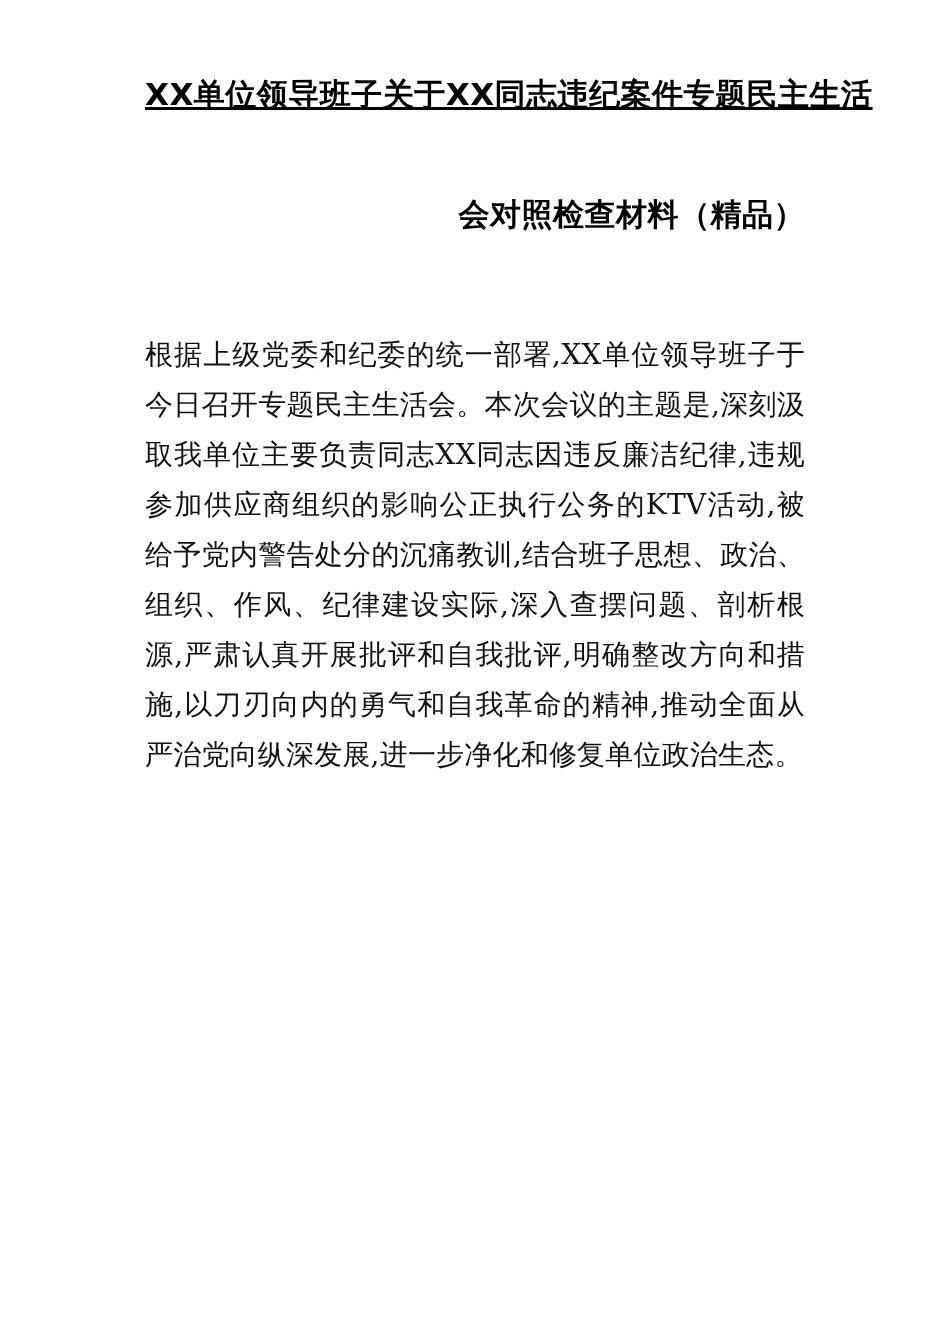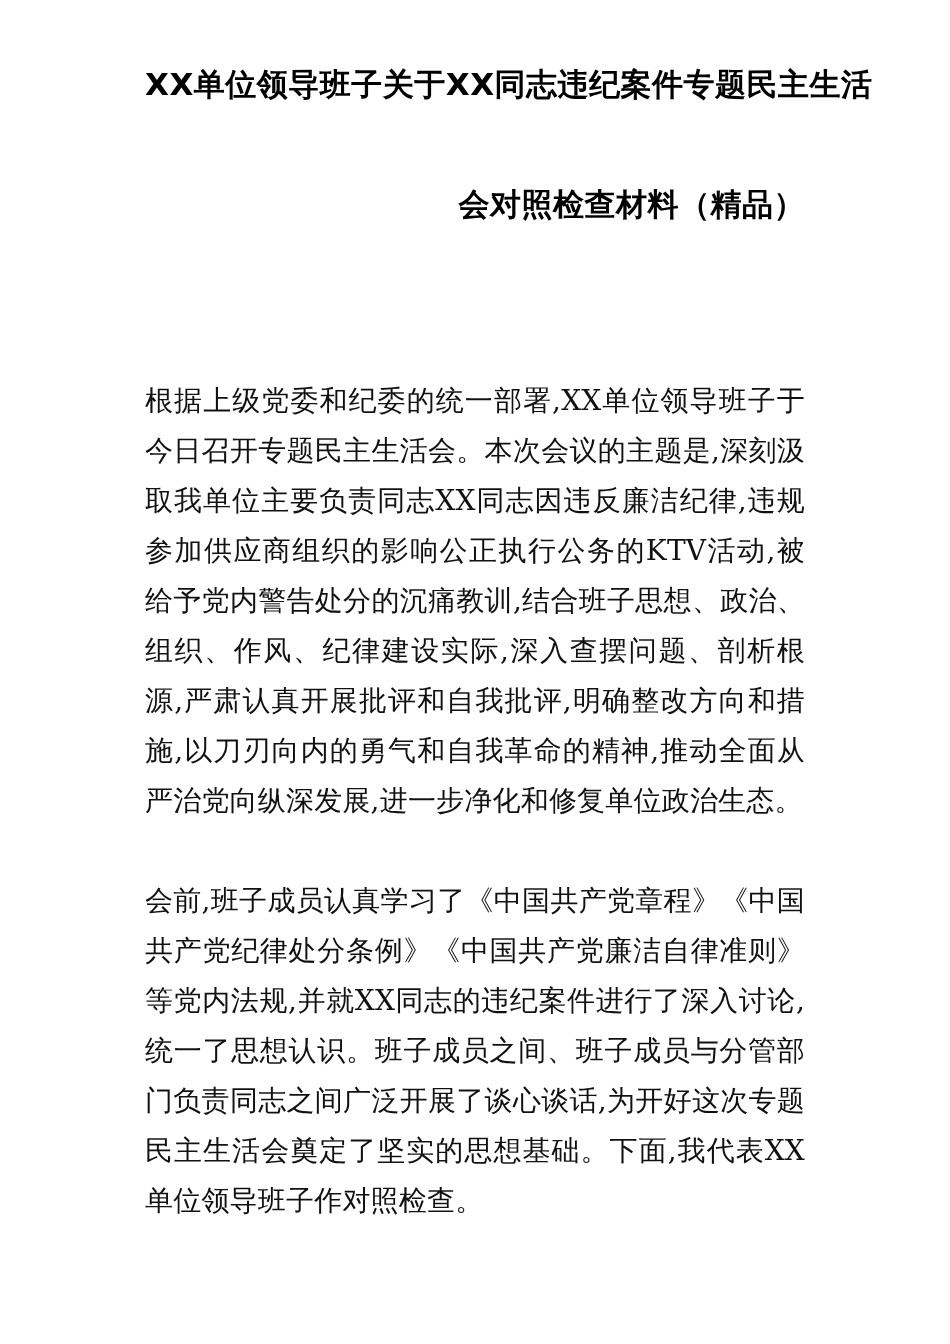--- a/index.html
+++ b/index.html
@@ -41,33 +41,34 @@
     font-weight: bold;
     font-size: 31px;
     line-height: 120px;
     text-align: center;
     letter-spacing: 0.5px;
     color: #000000;
     word-break: break-all;
   }
   .title-line-1 {
     display: block;
-    padding-top: 24px;
+    padding-top: 34px;
     text-align: justify;
     text-align-last: justify;
     white-space: nowrap;
+    text-decoration: underline;
   }
   .title-line-2 {
     display: block;
     text-align: right;
   }
 
   
   .body-block {
-    margin-top: 112px;
+    margin-top: 56px;
   }
 
   .para {
     margin: 0 0 50px 0;
     padding: 0;
     font-family: "DejaVu Serif", "Liberation Serif", serif;
     font-size: 28px;
     line-height: 50px;
     text-align: justify;
     text-justify: inter-ideograph;
@@ -86,18 +87,17 @@
 
   <div class="content">
 
     <h1 class="doc-title">
       <span class="title-line-1">XX单位领导班子关于XX同志违纪案件专题民主生活</span>
       <span class="title-line-2">会对照检查材料（精品）</span>
     </h1>
 
     <div class="body-block">
       <p class="para">根据上级党委和纪委的统一部署,XX单位领导班子于今日召开专题民主生活会。本次会议的主题是,深刻汲取我单位主要负责同志XX同志因违反廉洁纪律,违规参加供应商组织的影响公正执行公务的KTV活动,被给予党内警告处分的沉痛教训,结合班子思想、政治、组织、作风、纪律建设实际,深入查摆问题、剖析根源,严肃认真开展批评和自我批评,明确整改方向和措施,以刀刃向内的勇气和自我革命的精神,推动全面从严治党向纵深发展,进一步净化和修复单位政治生态。</p>
-      <p class="para">会前,班子成员认真学习了《中国共产党章程》《中国共产党纪律处分条例》《中国共产党廉洁自律准则》等党内法规,并就XX同志的违纪案件进行了深入讨论,统一了思想认识。班子成员之间、班子成员与分管部门负责同志之间广泛开展了谈心谈话,为开好这次专题民主生活会奠定了坚实的思想基础。下面,我代表XX单位领导班子作对照检查。</p>
     </div>
 
   </div>
 
 </div>
 
 </body></html>

